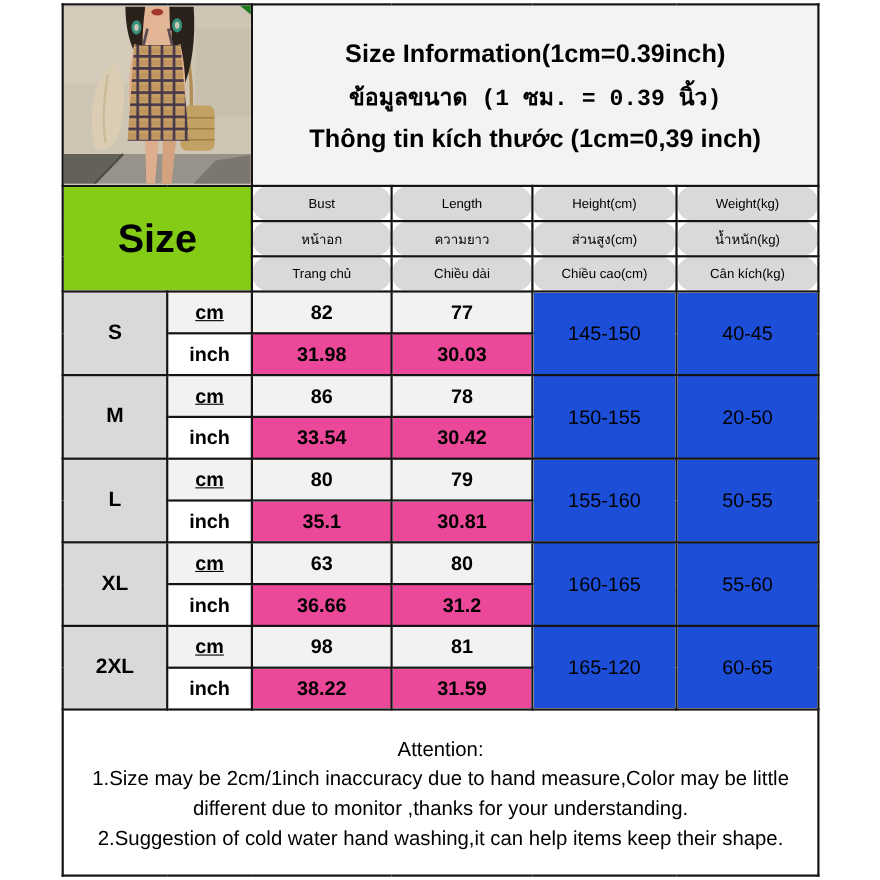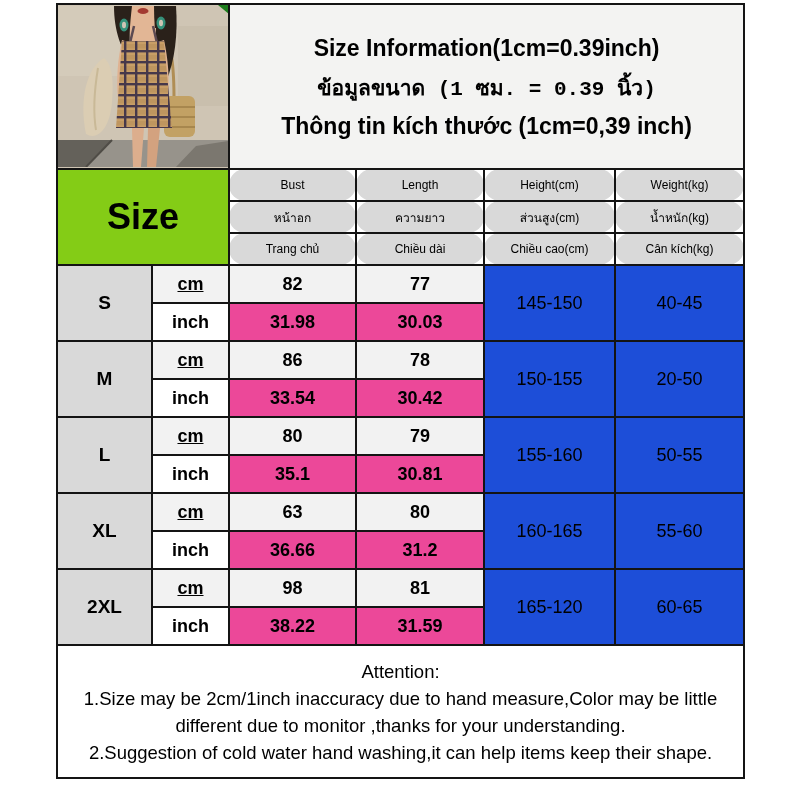--- a/index.html
+++ b/index.html
@@ -30,21 +30,21 @@
   
   tr.r-cm,tr.r-in{height:38px;}
   td.size-cell{background:#d9d9d9;font-weight:bold;font-size:19px;}
   td.unit-cm{background:#f2f2f2;font-weight:bold;font-size:18px;text-decoration:underline;}
   td.unit-in{background:#ffffff;font-weight:bold;font-size:18px;}
   td.val-cm{background:#f2f2f2;font-weight:bold;font-size:18px;}
   td.val-in{background:#ec4899;font-weight:bold;font-size:18px;}
   td.range{background:#1d4ed8;font-weight:normal;font-size:18px;}
 
   
-  tr.r-att{height:133px;}
+  tr.r-att{height:151px;}
   td.attention{background:#ffffff;text-align:left;vertical-align:top;
     font-size:18.5px;line-height:27px;padding:2px 8px 0 5px;}
 </style>
 </head>
 <body>
 
 <div class="sheet">
 <table class="grid">
   <colgroup>
     <col style="width:95px">

